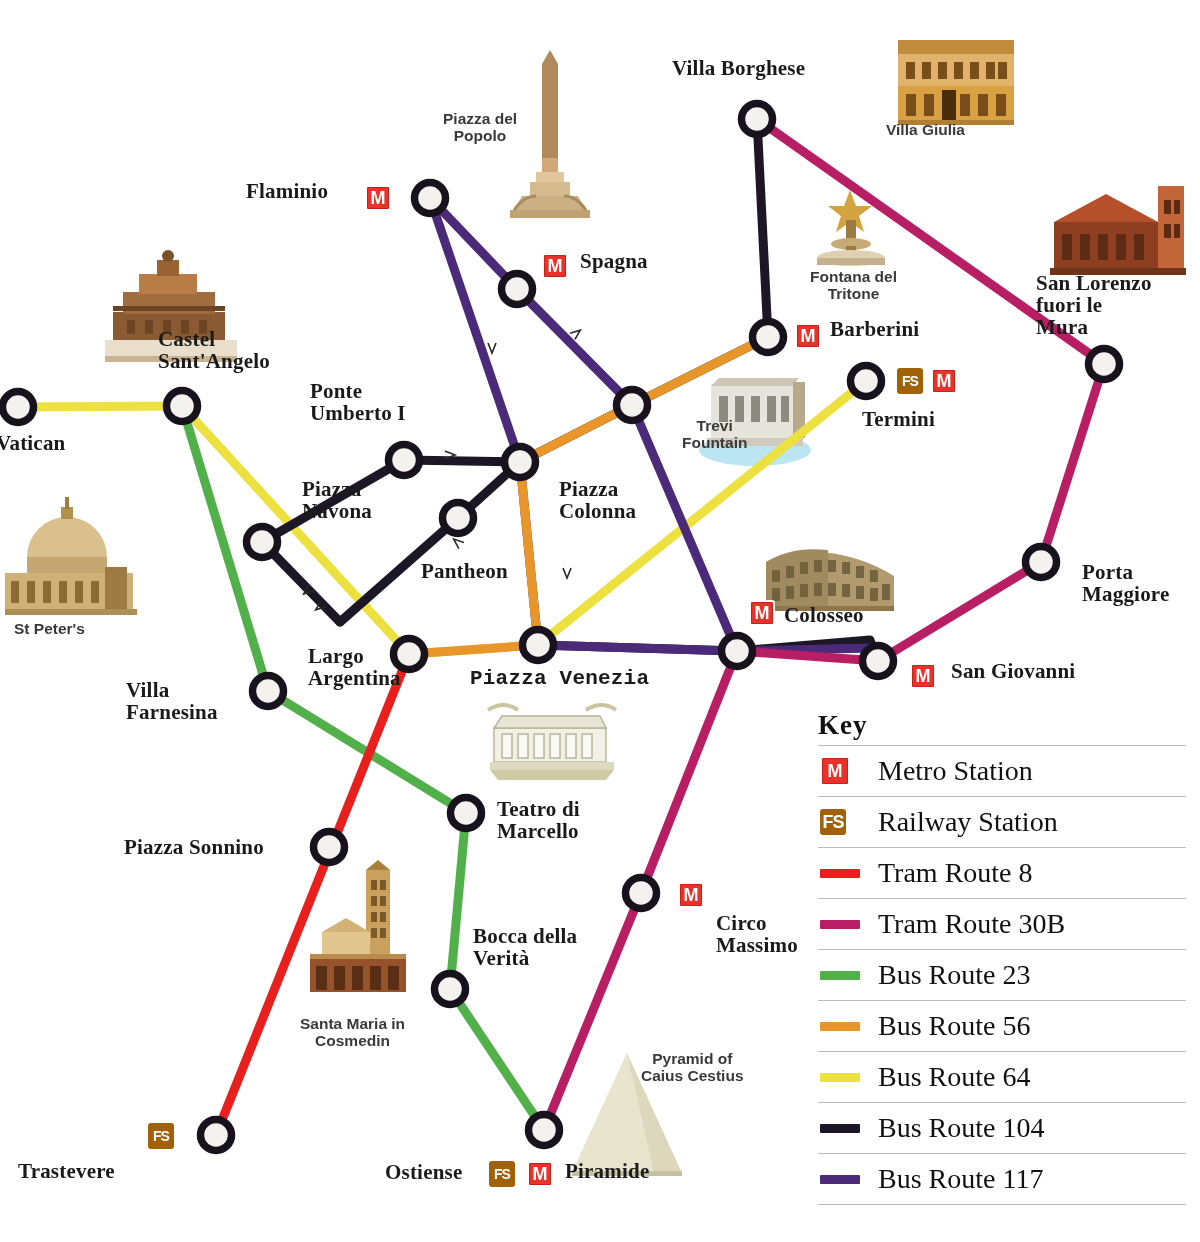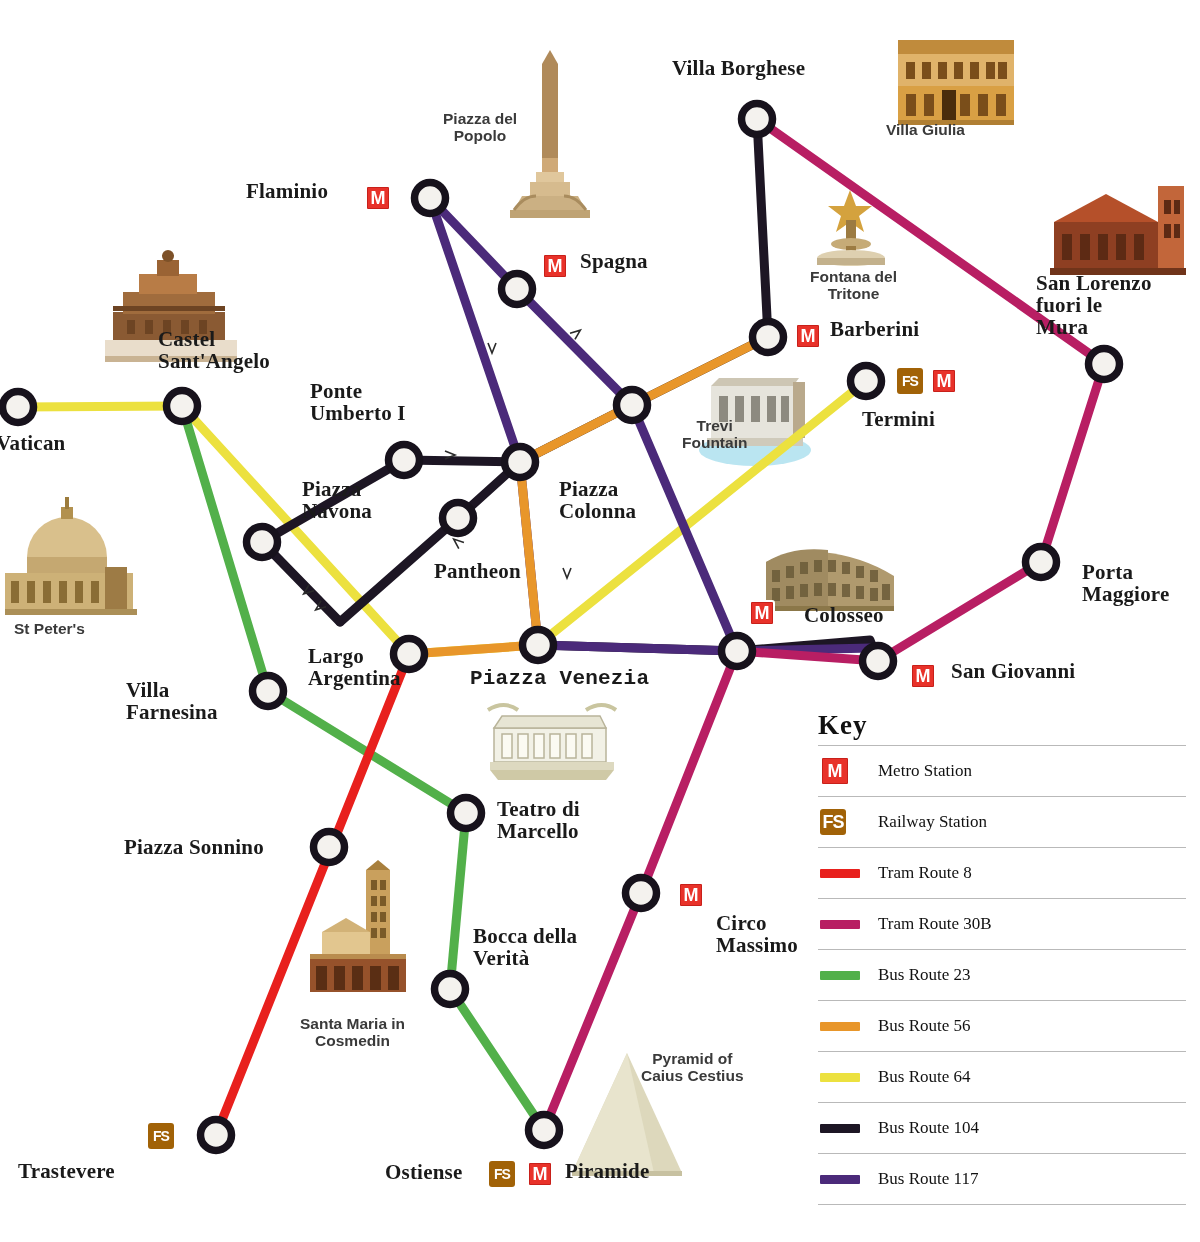--- a/index.html
+++ b/index.html
@@ -26,21 +26,21 @@
   
   #key-panel{position:absolute;left:818px;top:710px;width:368px;}
   #key-title{font-family:"Liberation Serif",serif;font-weight:700;
       font-size:27px;color:#111;letter-spacing:1px;padding-bottom:4px;}
   .key-row{display:flex;align-items:center;height:50px;
       border-top:1px solid #b9b9b9;}
   .key-row:last-child{border-bottom:1px solid #b9b9b9;}
   .key-swatch{width:58px;flex:0 0 58px;display:flex;align-items:center;
       justify-content:flex-start;padding-left:2px;}
   .key-line{width:40px;height:9px;border-radius:1px;}
-  .key-text{font-family:"Liberation Serif",serif;font-size:17px;
+  .key-text{font-family:"Liberation Serif",serif;font-size:28px;
       color:#111;white-space:pre;}
   .key-badge{width:26px;height:26px;border-radius:3px;display:flex;
       align-items:center;justify-content:center;
       font-family:"Liberation Sans",sans-serif;font-weight:700;font-size:18px;}
 </style>
 </head>
 <body>
 
 <div id="map-root">
 
@@ -338,27 +338,27 @@
       <div class="station-label" style="left: 862px; top: 408px;">Termini</div>
       <div class="badge badge-fs" style="left: 897px; top: 368px;">FS</div>
       <div class="badge badge-m" style="left: 931px; top: 368px;">M</div>
       <div class="station-label" style="left: 1036px; top: 272px;">San Lorenzo
 fuori le
 Mura</div>
       <div class="station-label" style="left: 559px; top: 478px;">Piazza
 Colonna</div>
       <div class="station-label" style="left: 310px; top: 380px;">Ponte
 Umberto I</div>
-      <div class="station-label" style="left: 434px; top: 560px;">Pantheon</div>
+      <div class="station-label" style="left: 421px; top: 560px;">Pantheon</div>
       <div class="station-label" style="left: 302px; top: 478px;">Piazza
 Navona</div>
       <div class="station-label" style="left: 308px; top: 645px;">Largo
 Argentina</div>
       <div class="station-label" style="left: 470px; top: 668px; font-family: Liberation Mono, monospace;">Piazza Venezia</div>
-      <div class="station-label" style="left: 784px; top: 604px; margin-left: 20px;">Colosseo</div>
+      <div class="station-label" style="left: 784px; top: 604px;">Colosseo</div>
       <div class="badge badge-m" style="left: 749px; top: 600px;">M</div>
       <div class="station-label" style="left: 951px; top: 660px;">San Giovanni</div>
       <div class="badge badge-m" style="left: 910px; top: 663px;">M</div>
       <div class="station-label" style="left: 1082px; top: 561px;">Porta
 Maggiore</div>
       <div class="station-label" style="left: 126px; top: 679px;">Villa
 Farnesina</div>
       <div class="station-label" style="left: 497px; top: 798px;">Teatro di
 Marcello</div>
       <div class="station-label" style="left: 124px; top: 836px;">Piazza Sonnino</div>

